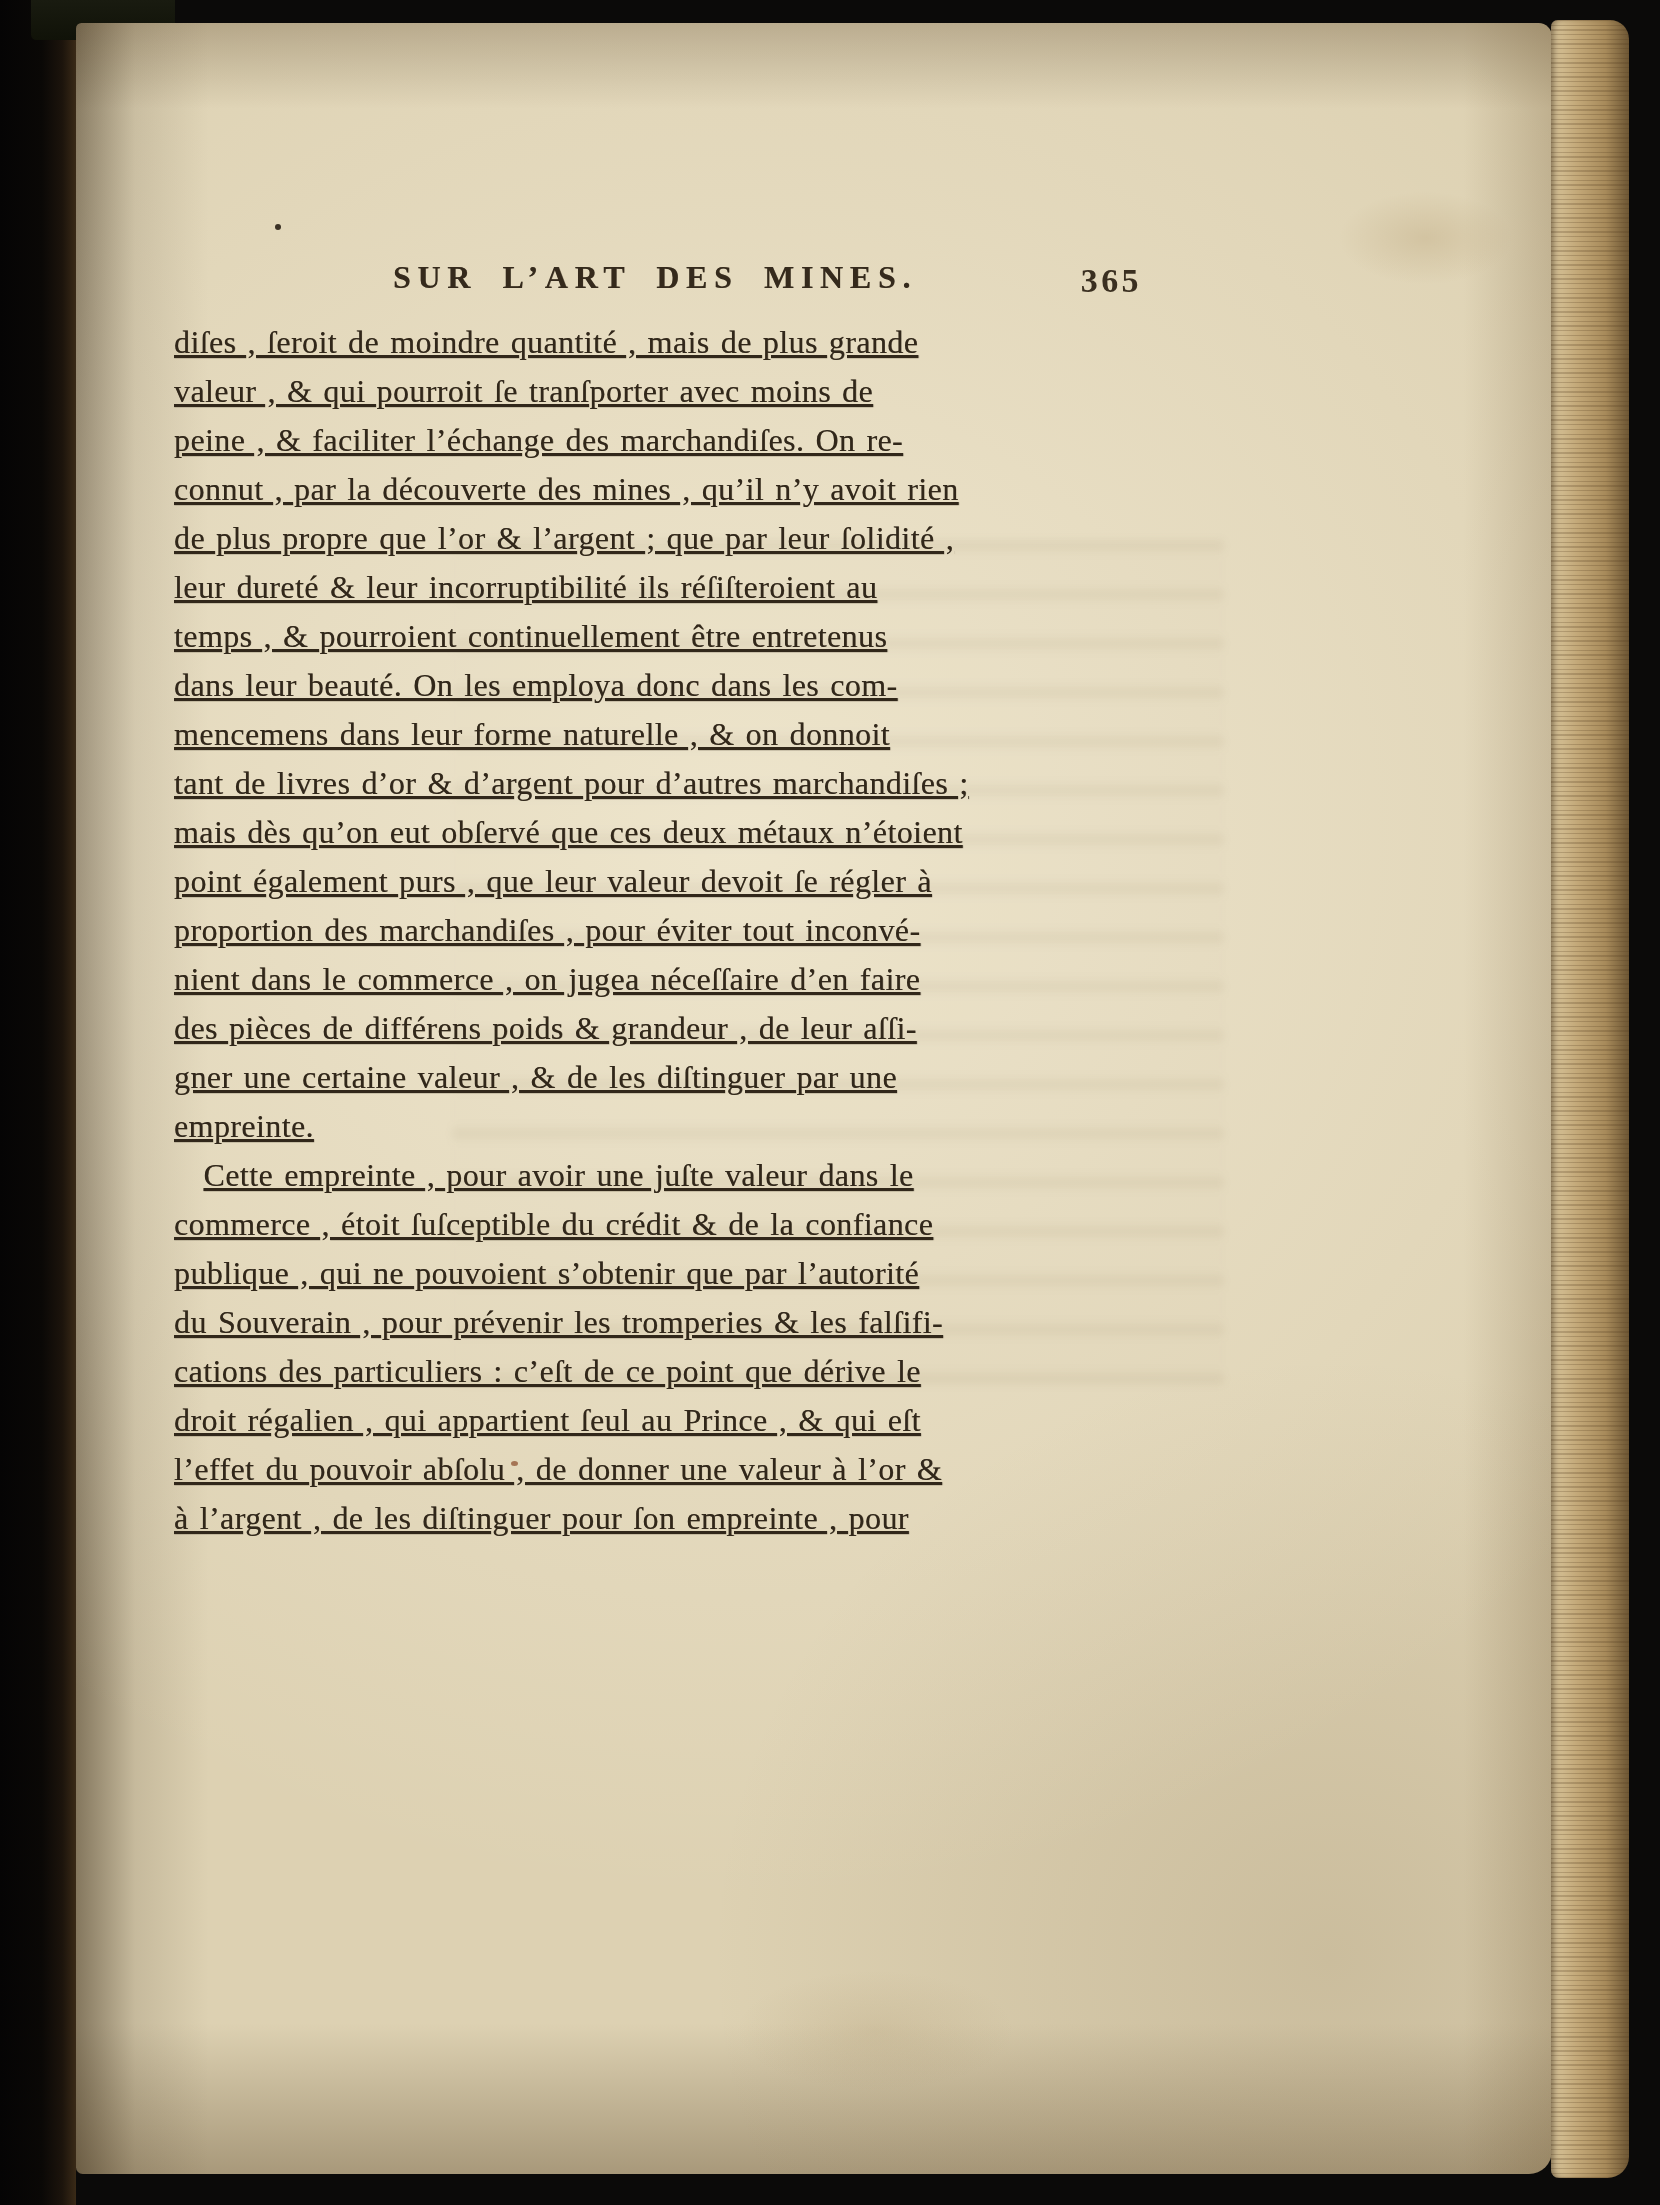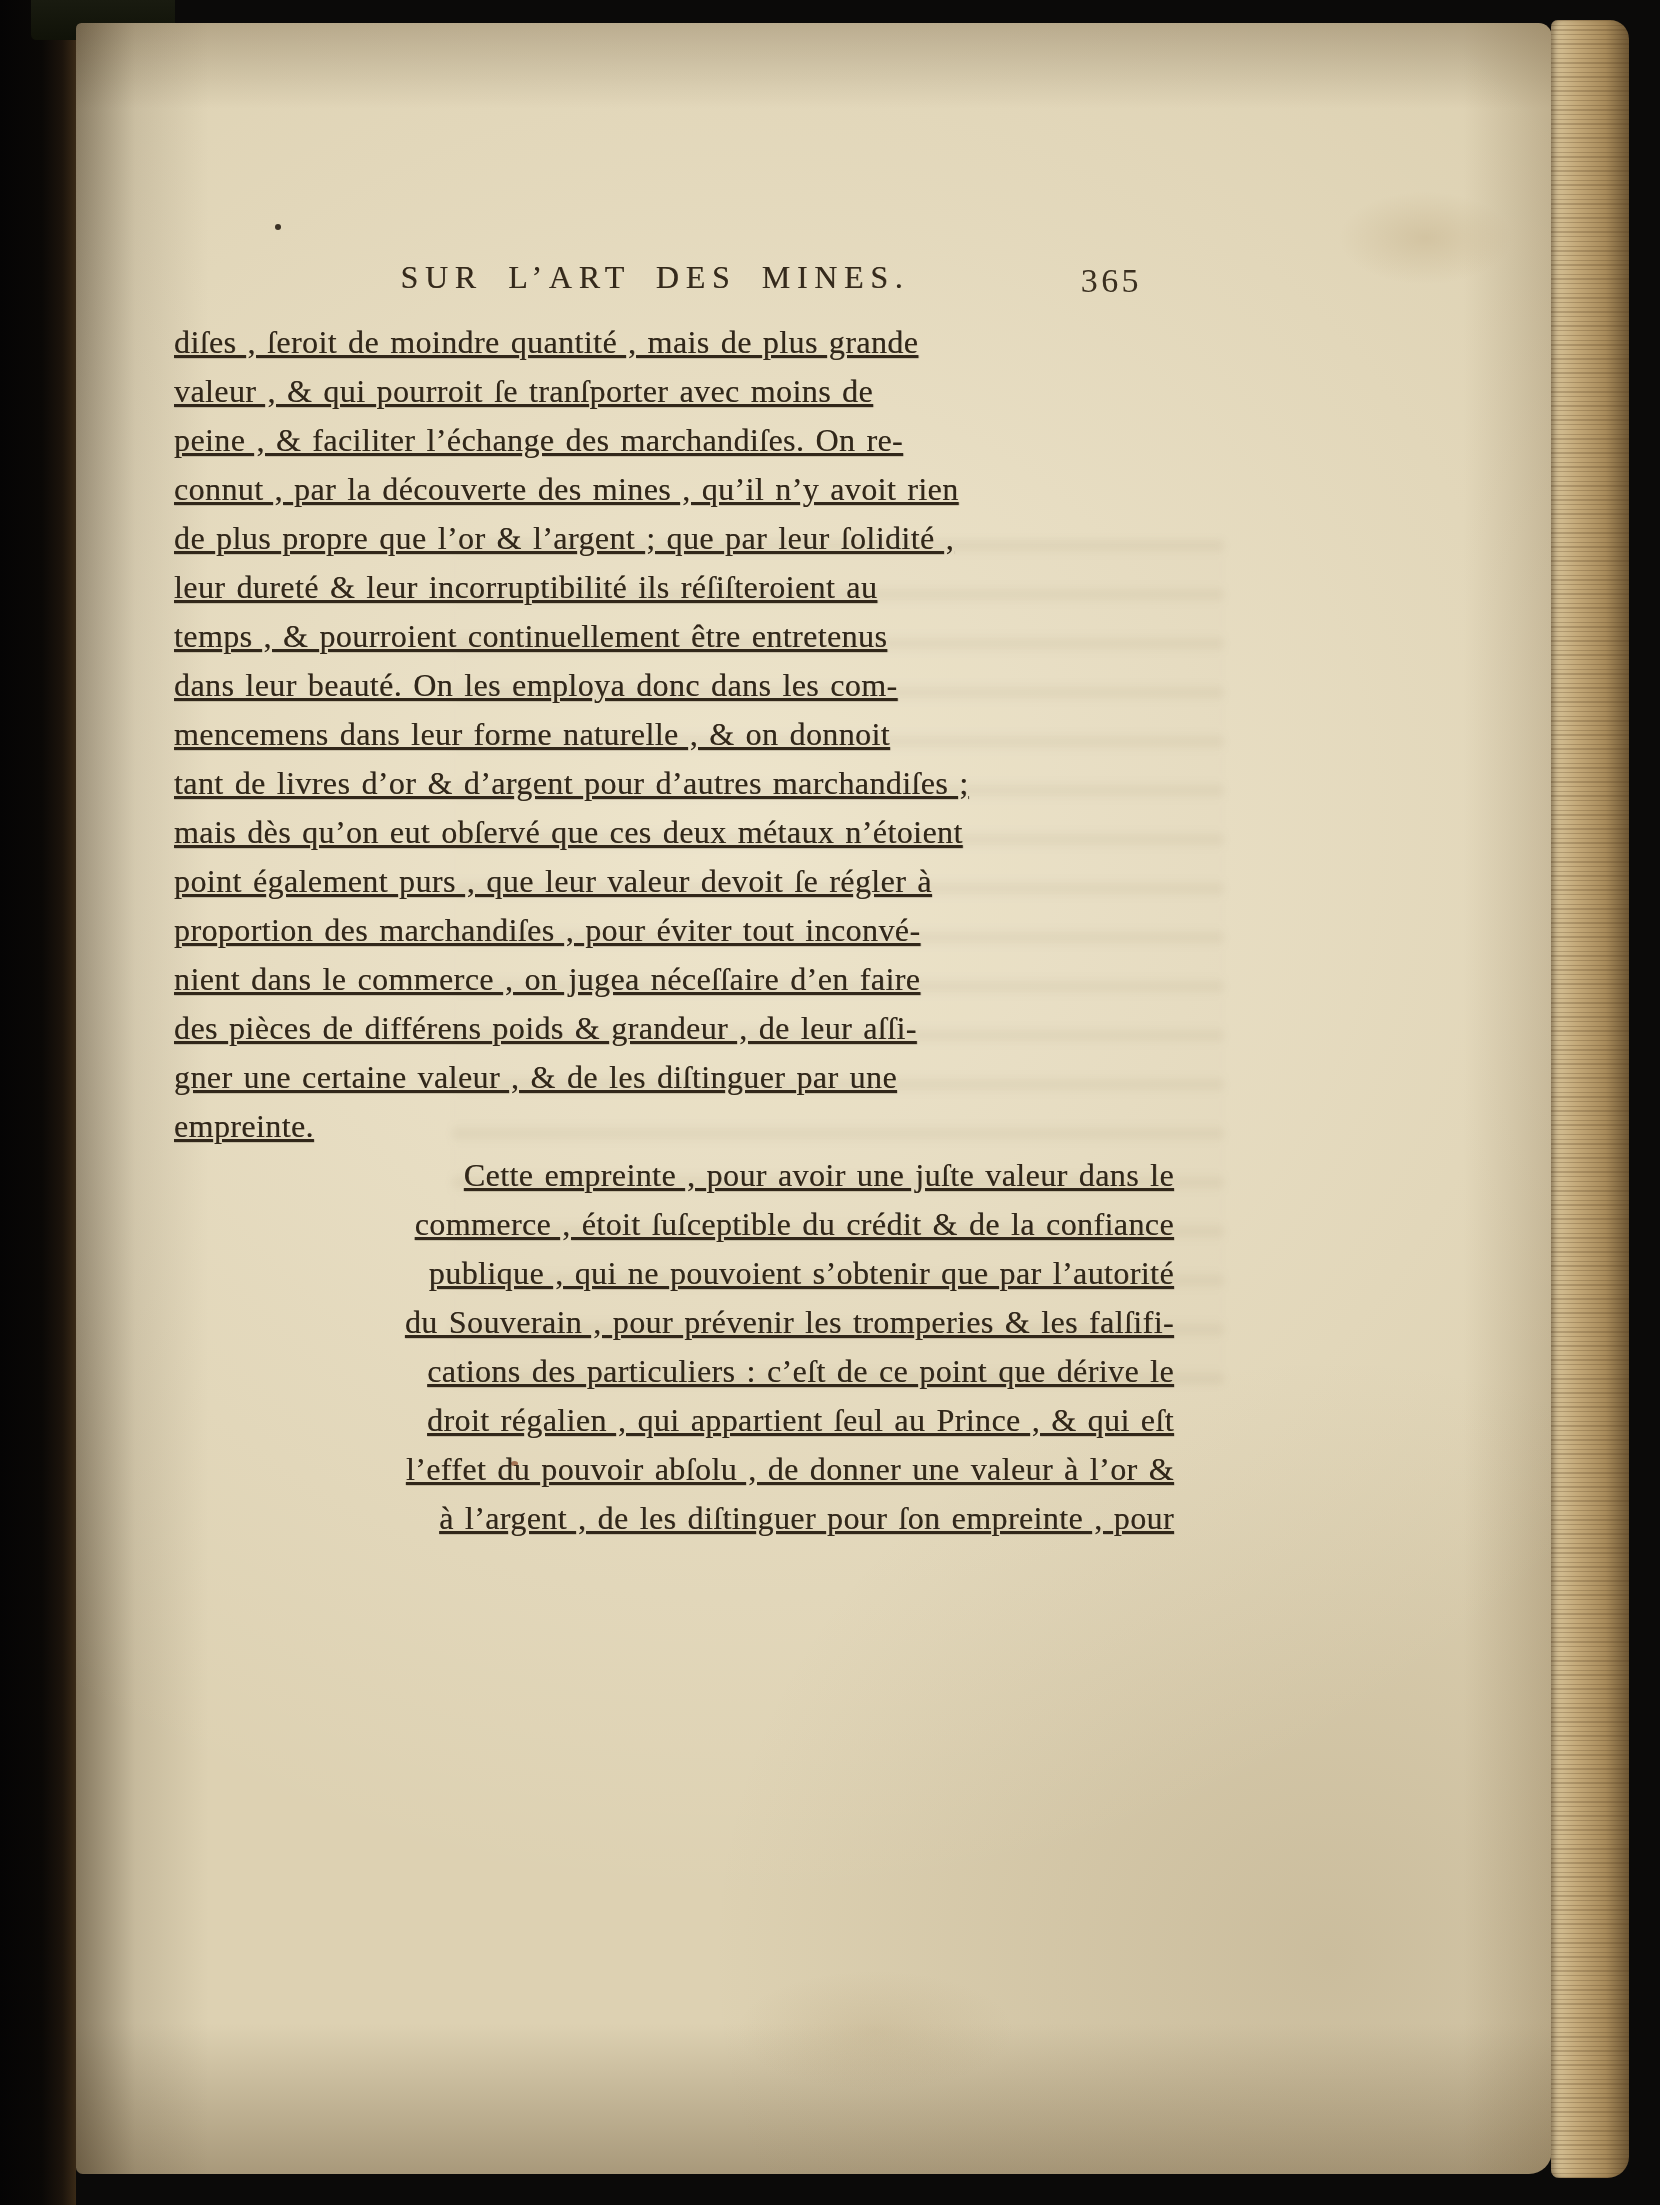--- a/index.html
+++ b/index.html
@@ -64,20 +64,21 @@
     position: absolute;
     left: 98px; top: 236px;
     width: 1000px;
     color: #31271a;
   }
   .running-head {
     position: relative;
     height: 44px;
     margin-bottom: 14.8px;
     text-align: center;
+    font-weight: bold;
   }
   .running-title {
     display: inline-block;
     position: relative;
     left: -19px;
     font-size: 32px;
     letter-spacing: 6.7px;
     word-spacing: 10.7px;
     color: #352a1c;
     text-shadow: 0.3px 0.3px 0.5px rgba(45,35,20,0.5);
@@ -91,21 +92,21 @@
   }
   .body-text {
     font-size: 32px;
     line-height: 49px;
     letter-spacing: 0.4px;
     word-spacing: 2.7px;
     white-space: pre-line;
     text-shadow: 0.3px 0.3px 0.5px rgba(45,35,20,0.55);
     text-decoration: underline;
   }
-  .p2 { text-indent: 29.5px; text-align: right; }
+  .p2 { text-indent: 29.5px; }
   .section-heading {
     text-align: center;
     font-size: 33px;
     margin: 36px 0 81px 0;
     letter-spacing: 1.3px;
     text-shadow: 0.3px 0.3px 0.5px rgba(45,35,20,0.55);
   }
 
   
   .speck-dot {

